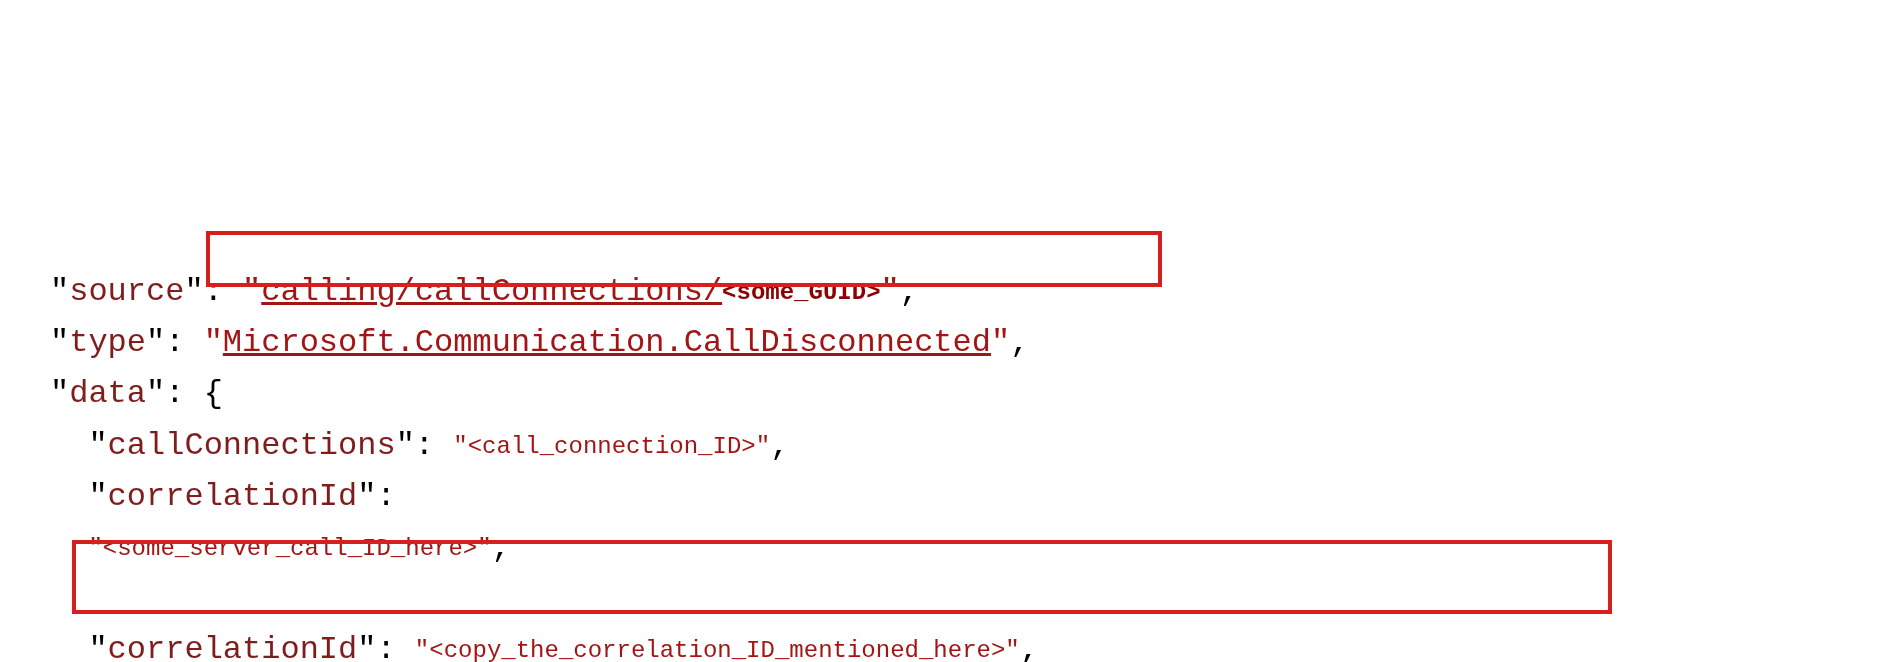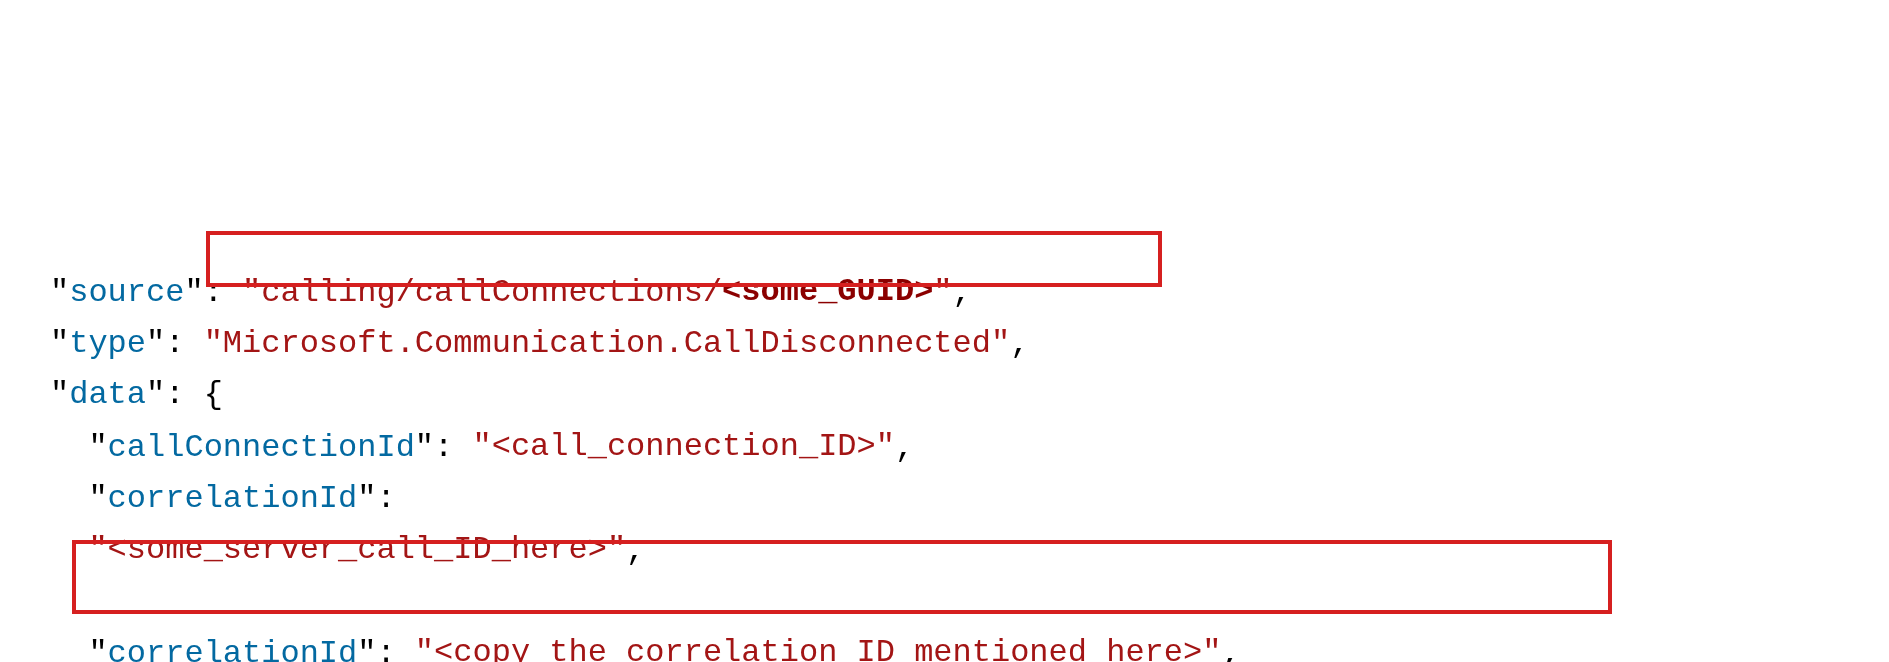--- a/index.html
+++ b/index.html
@@ -8,45 +8,45 @@
     font-family: Consolas, "Courier New", monospace;
     font-size: 32px;
     line-height: 1.6;
     background: #fff;
     white-space: pre;
   }
   .code-area {
     padding: 10px 0 10px 50px;
     position: relative;
   }
-  .key       { color: #0369a1; }          
+  .key       { color: #7f1d1d; }          
   .str       { color: #a31515; }          
   .punct     { color: #000; }
   .angle     { color: #8b0000; font-weight: bold; font-size: 26px; }
-  .underline { }
-  .small     { font-size: 32px; vertical-align: 1px; font-family: Liberation Mono, monospace; }
+  .underline { text-decoration: underline; }
+  .small     { font-size: 24px; vertical-align: 1px; font-family: Liberation Mono, monospace; }
 
   
   .hl {
     position: absolute;
     border: 4px solid #d62020;
     box-sizing: border-box;
     pointer-events: none;
   }
 </style>
 </head>
 <body>
 
 
 
 <div class="code-area">
 <span class="punct">"</span><span class="key">source</span><span class="punct">": </span><span class="str">"<span class="underline"><span>calling/callConnections/</span></span><span class="angle small">&lt;some_GUID&gt;</span>"</span><span class="punct">,</span>
 <span class="punct">"</span><span class="key">type</span><span class="punct">": </span><span class="str">"<span class="underline">Microsoft.Communication.CallDisconnected</span>"</span><span class="punct">,</span>
 <span class="punct">"</span><span class="key">data</span><span class="punct">": {</span>
-  <span class="punct">"</span><span class="key">callConnectionId</span><span class="punct">": </span><span class="str small">"<span>&lt;call_connection_ID&gt;</span>"</span><span class="punct">,</span>
+  <span class="punct">"</span><span class="key">callConnections</span><span class="punct">": </span><span class="str small">"<span>&lt;call_connection_ID&gt;</span>"</span><span class="punct">,</span>
   <span class="punct">"</span><span class="key">correlationId</span><span class="punct">":</span>
   <span class="str small">"<span>&lt;some_server_call_ID_here&gt;</span>"</span><span class="punct">,</span>
 
   <span class="punct">"</span><span class="key">correlationId</span><span class="punct">": </span><span class="str small">"<span>&lt;copy_the_correlation_ID_mentioned_here&gt;</span>"</span><span class="punct">,</span>
 
 
 
 <div class="hl" style="top:26px;left:206px;width:956px;height:56px;"></div>
 <div class="hl" style="top:335px;left:72px;width:1540px;height:74px;"></div>
 </div>

